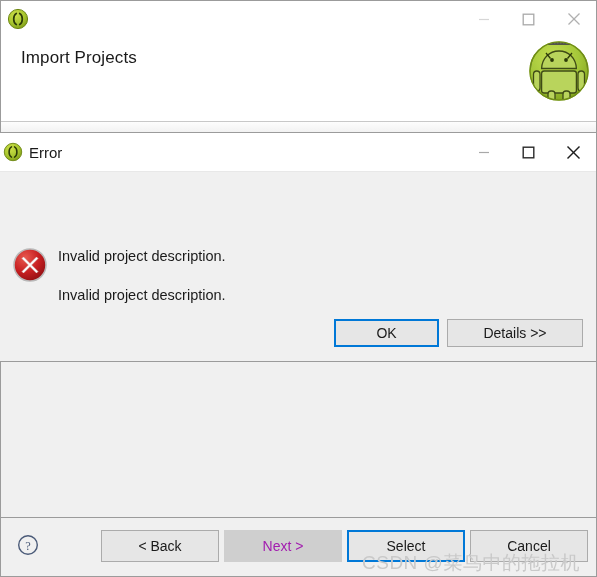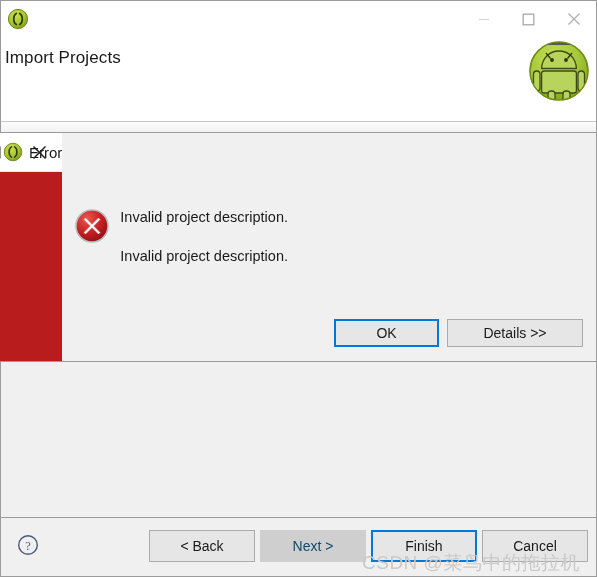--- a/index.html
+++ b/index.html
@@ -58,21 +58,21 @@
   
   .wiz-header {
     background: #ffffff;
     height: 84px;
     position: relative;
     flex: 0 0 auto;
     border-bottom: 1px solid #c8c8c8;
   }
   .wiz-title {
     position: absolute;
-    left: 4px; top: 11px;
+    left: 20px; top: 11px;
     font-size: 17px;
     color: #1a1a1a;
     letter-spacing: .1px;
   }
   .wiz-subtitle {
     position: absolute;
     left: 14px; top: 43px;
     font-size: 14.5px;
     color: #1a1a1a;
   }
@@ -196,36 +196,36 @@
     left: 16px; top: 16px;
     width: 22px; height: 22px;
   }
   .wiz-btnrow {
     position: absolute;
     right: 8px; top: 12px;
     display: flex;
     gap: 5px;
   }
   .btn {
-    width: 106px; height: 32px;
+    width: 118px; height: 32px;
     box-sizing: border-box;
     background: #e6e6e6;
     border: 1px solid #ababab;
     font-size: 14px;
     color: #1a1a1a;
     display: flex;
     align-items: center;
     justify-content: center;
     cursor: default;
     font-family: "Liberation Sans", sans-serif;
   }
   .btn.disabled {
     background: #cfcfcf;
     border-color: #cfcfcf;
-    color: #0c4a6e;
+    color: #a21caf;
   }
   .btn.focused {
     border: 2px solid #0078d7;
     background: #e6e6e6;
   }
 
   
   .watermark {
     position: absolute;
     left: 362px; top: 550px;
@@ -235,27 +235,27 @@
     white-space: nowrap;
     pointer-events: none;
     z-index: 40;
   }
 
   
   #error-dialog {
     position: absolute;
     left: 0; top: 132px;
     width: 597px; height: 230px;
-    background: #b91c1c;
+    background: #84cc16;
     border: 1px solid #9b9b9b;
     border-left: none;
     box-sizing: border-box;
     z-index: 20;
     display: flex;
-    flex-direction: row;
+    flex-direction: column;
   }
   .err-titlebar {
     height: 38px;
     background: #ffffff;
     flex: 0 0 auto;
     display: flex;
     align-items: center;
     position: relative;
     border-bottom: 1px solid #e8e8e8;
   }
@@ -436,21 +436,21 @@
       </svg>
     </span>
     <div class="wiz-btnrow">
       <div class="btn">
         <span>&lt; Back</span>
       </div>
       <div class="btn disabled">
         <span>Next &gt;</span>
       </div>
       <div class="btn focused">
-        <span>Finish</span>
+        <span>Select</span>
       </div>
       <div class="btn">
         <span>Cancel</span>
       </div>
     </div>
   </div>
 </div>
 
 <div id="error-dialog">
 

